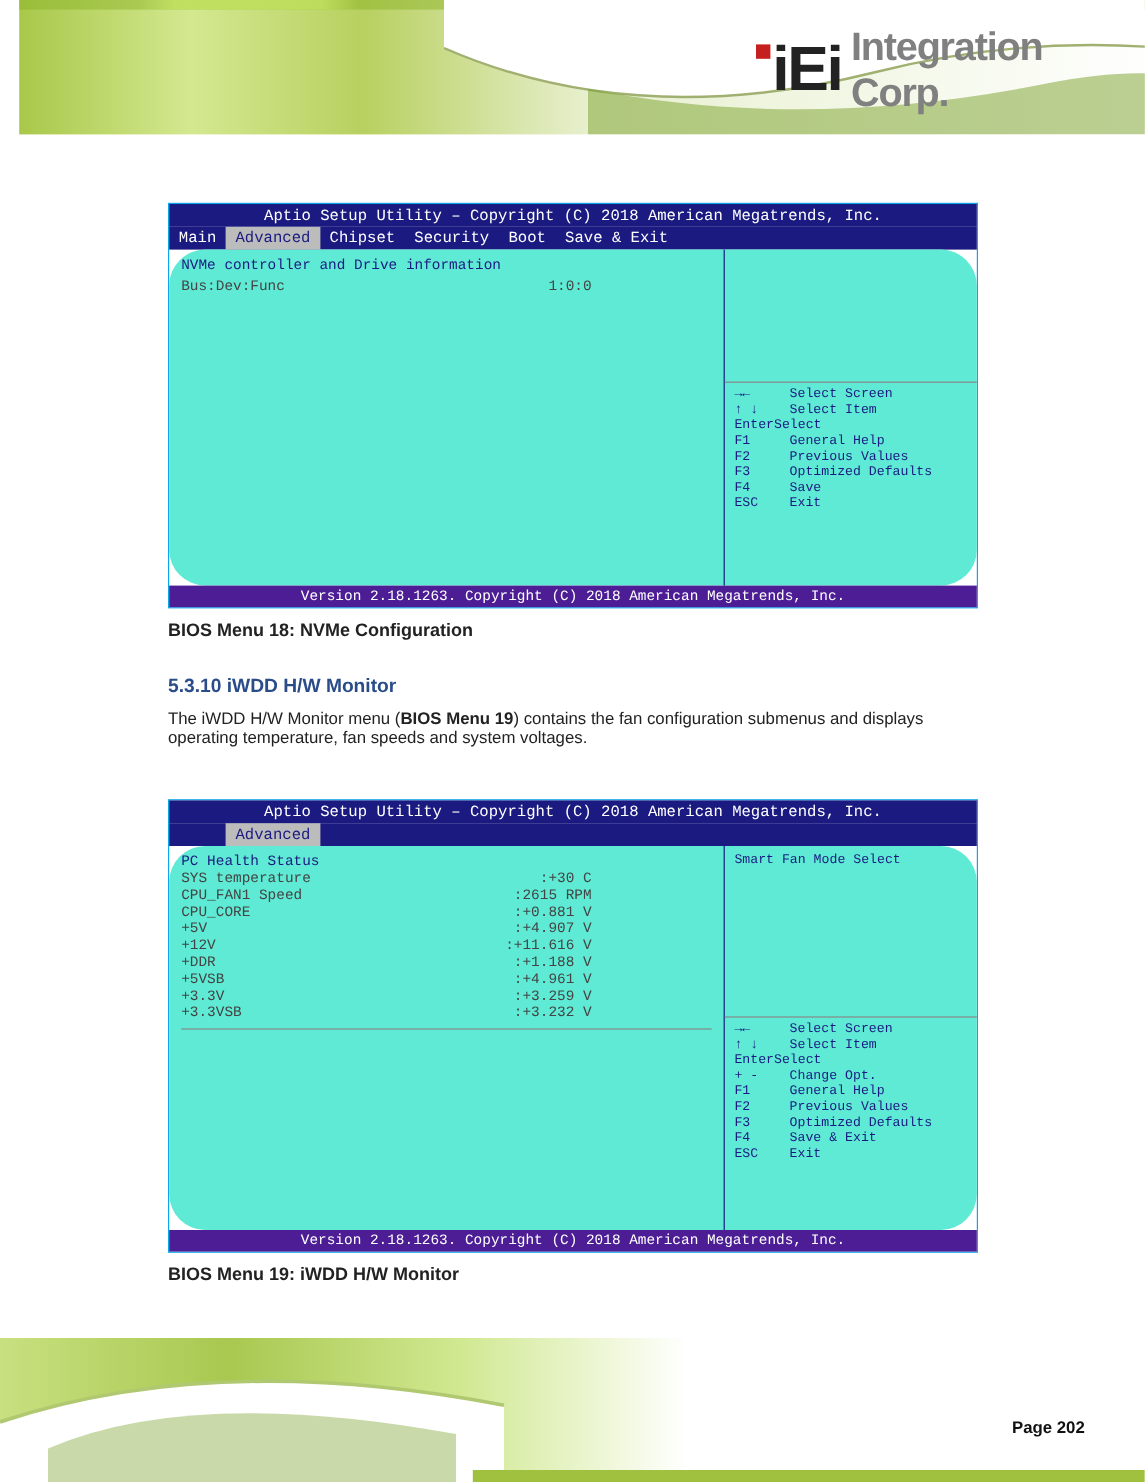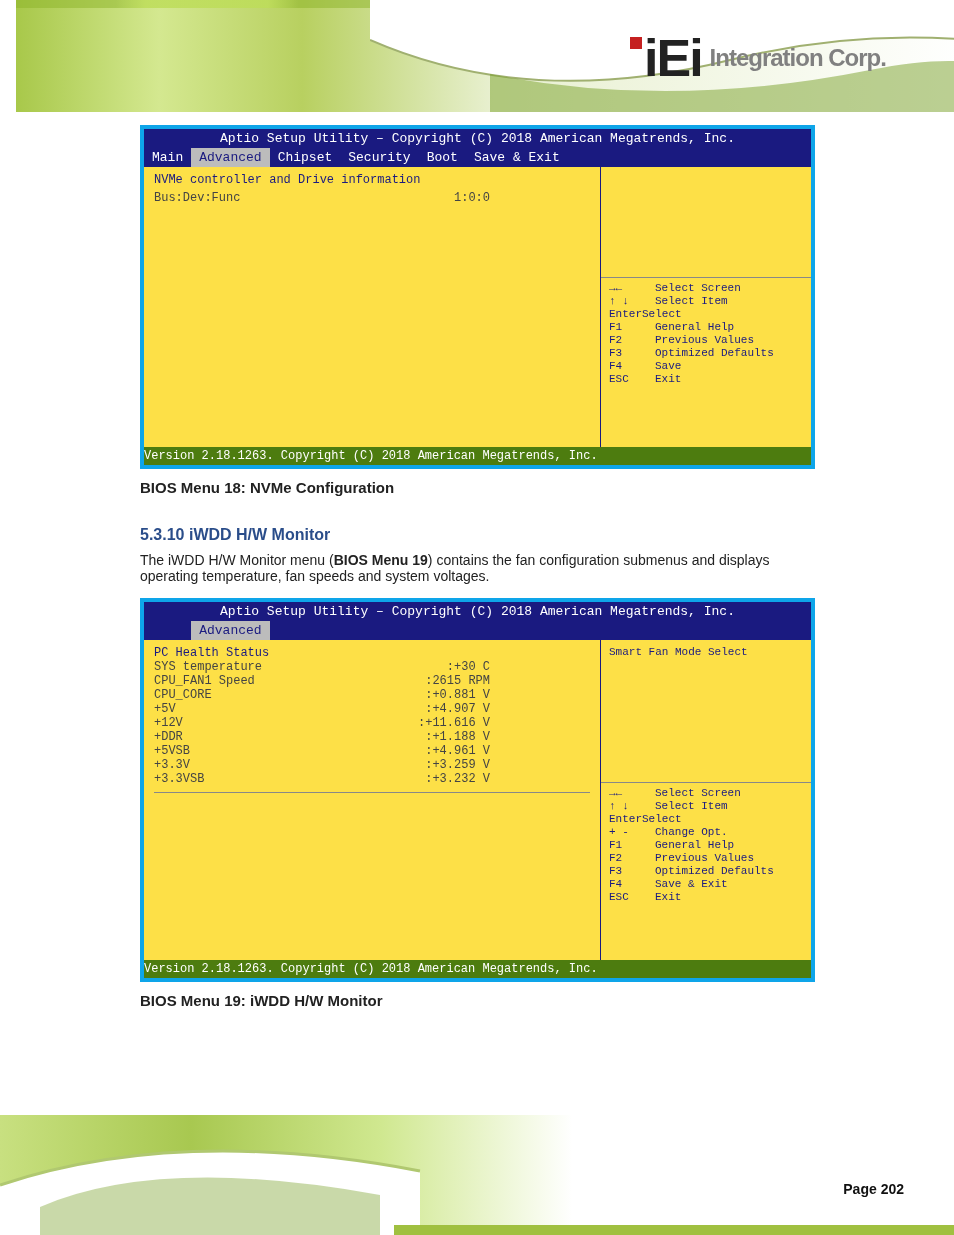--- a/index.html
+++ b/index.html
@@ -51,21 +51,21 @@
   }
   .logo-dot {
     display: inline-block;
     width: 12px; height: 12px;
     background: #c52020;
     margin: 0 2px 30px 0;
   }
   .logo-text {
     font-family: "Arial Black", Arial, sans-serif;
     font-weight: 900;
-    font-size: 24px;
+    font-size: 33px;
     color: #808080;
     margin-left: 8px;
     letter-spacing: -1px;
   }
   .bottom-band {
     position: absolute;
     bottom: 0; left: 0;
     width: 100%;
     height: 120px;
     background: linear-gradient(90deg, #c8e080 0%, #a8c850 20%, #d0e890 40%, #ffffff 60%);
@@ -79,22 +79,23 @@
     background: #a0c040;
   }
   .content {
     position: absolute;
     top: 125px;
     left: 140px;
     width: 675px;
   }
   .bios-box {
     width: 100%;
-    border: 4px solid #0ea5e9;
+    border: 1px solid #0ea5e9;
     margin-bottom: 10px;
+    margin-top: 44px;
   }
   .bios-title {
     background: #1a1a80;
     color: #fff;
     text-align: center;
     font-size: 13px;
     padding: 2px 0;
     font-family: "Courier New", monospace;
   }
   .bios-tabs {
@@ -106,21 +107,22 @@
   .tab {
     color: #fff;
     padding: 2px 8px;
   }
   .tab.active {
     background: #bcbcbc;
     color: #1a1a80;
   }
   .bios-body {
     display: flex;
-    background: #fde047;
+    background: #5eead4;
+    border-radius: 30px;
   }
   .bios-left {
     flex: 1;
     border-right: 1px solid #1a1a80;
     padding: 6px 10px;
     min-height: 280px;
     font-family: "Courier New", monospace;
     font-size: 12px;
     color: #444;
   }
@@ -132,21 +134,22 @@
     color: #1a1a80;
   }
   .help-row { display: flex; margin-bottom: 1px; }
   .help-key { flex-shrink: 0; width: 46px; }
   .help-txt { }
   .bios-hr {
     border-top: 1px solid #888;
     margin: 4px -8px;
   }
   .bios-footer {
-    background: #4d7c0f;
+    background: #4c1d95;
+    text-align: center;
     color: #fff;
     font-size: 12px;
     font-family: "Courier New", monospace;
     padding: 2px 0;
   }
   .bios-row { display: flex; justify-content: space-between; }
   .bios-row .opt { color: #444; }
   .bios-row .val { color: #444; padding-right: 100px; }
   .submenu { color: #1a1a80; }
   .caption {

